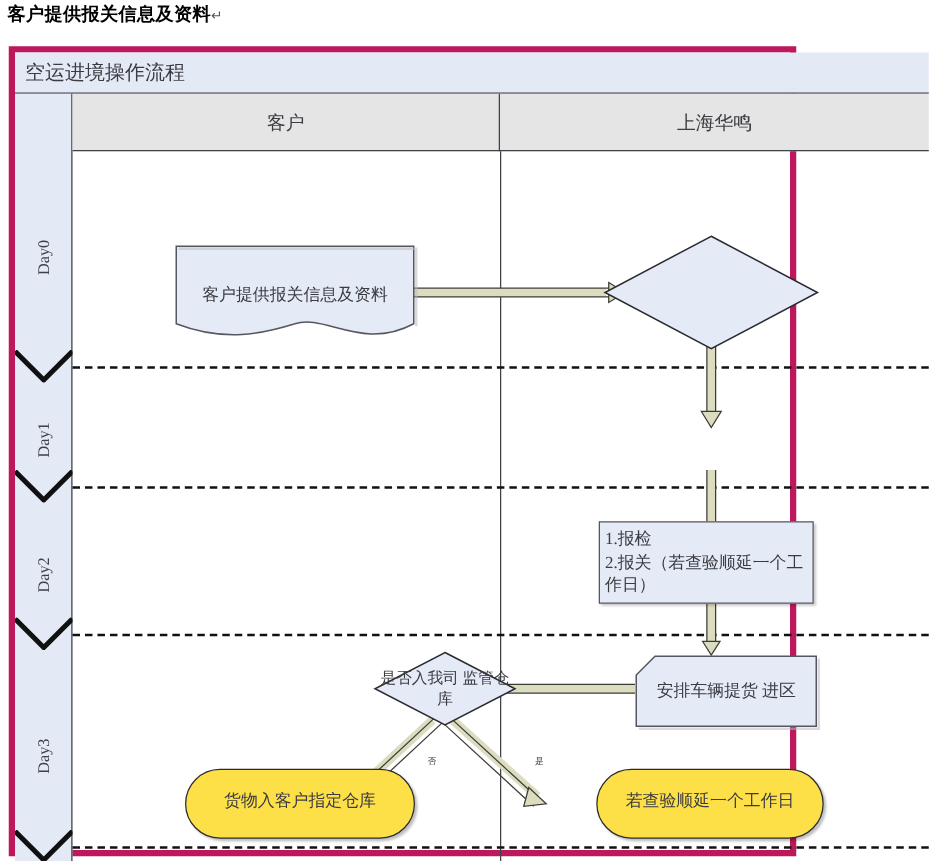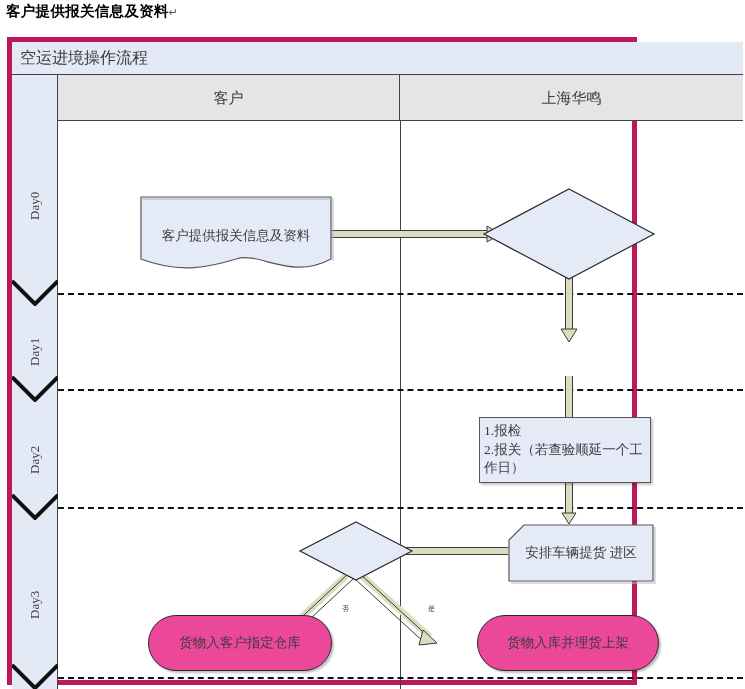--- a/index.html
+++ b/index.html
@@ -57,22 +57,22 @@
   #vdiv{position:absolute;left:342px;top:0;width:1px;height:568px;background:#41414a;}
   .hsep{
     position:absolute;left:0;width:685px;height:0;
     border-top:2.4px dashed #111;
   }
   
   .node{position:absolute;box-sizing:border-box;display:flex;align-items:center;
         justify-content:center;text-align:center;font-size:13.5px;color:#3b3b42;
         line-height:1.38;}
   .box{background:#e4eaf6;border:1px solid #56565e;box-shadow:2px 2px 2px rgba(0,0,0,.22);}
-  .stadium{background:#ec4899;border:1px solid #2a2a30;border-radius:34px;
-           box-shadow:2px 2px 2px rgba(0,0,0,.25);}
+  .stadium{background:#fde047;border:1px solid #2a2a30;border-radius:34px;
+           box-shadow:2px 2px 2px rgba(0,0,0,.25);font-family:Liberation Mono, monospace;}
   .node .multi{white-space:pre-line;}
   .node .lines{text-align:left;padding-left:4px;}
   svg.shape{position:absolute;overflow:visible;}
   .shape-txt{position:absolute;display:flex;align-items:center;justify-content:center;
              text-align:center;font-size:13.5px;color:#3b3b42;line-height:1.38;
              pointer-events:none;}
   .shape-txt.small{font-size:12.5px;}
   .edge-label{position:absolute;font-size:7px;color:#333;}
 </style>
 </head>
@@ -189,23 +189,25 @@
     <svg class="shape" style="left:450px;top:403px;width:146px;height:58px;" viewBox="0 0 146 58">
       <path d="M16,1 H145 V57 H1 V16 Z" fill="#e4eaf6" stroke="#56565e" stroke-width="1.2"></path>
       <path d="M147,3 V59 H3" fill="none" stroke="#b9b9c2" stroke-width="2" opacity=".55"></path>
     </svg>
     <div class="shape-txt multi" style="left:450px;top:403px;width:146px;height:58px;">安排车辆提货
 进区</div>
 
     <svg class="shape" style="left:241px;top:400px;width:114px;height:60px;" viewBox="0 0 114 60">
       <path d="M57,1 L113,30 L57,59 L1,30 Z" fill="#e4eaf6" stroke="#2a2a30" stroke-width="1.2"></path>
     </svg>
+    <div class="shape-txt multi small" style="left:241px;top:400px;width:114px;height:60px;">是否入我司
+监管仓库</div>
 
     <div class="node stadium" style="left:90px;top:494px;width:184px;height:56px;">
       <span>货物入客户指定仓库</span>
     </div>
 
     <div class="node stadium" style="left:419px;top:494px;width:182px;height:56px;">
-      <span>货物入库并理货上架</span>
+      <span>若查验顺延一个工作日</span>
     </div>
 
   </div>
 </div>
 
 </body></html>

